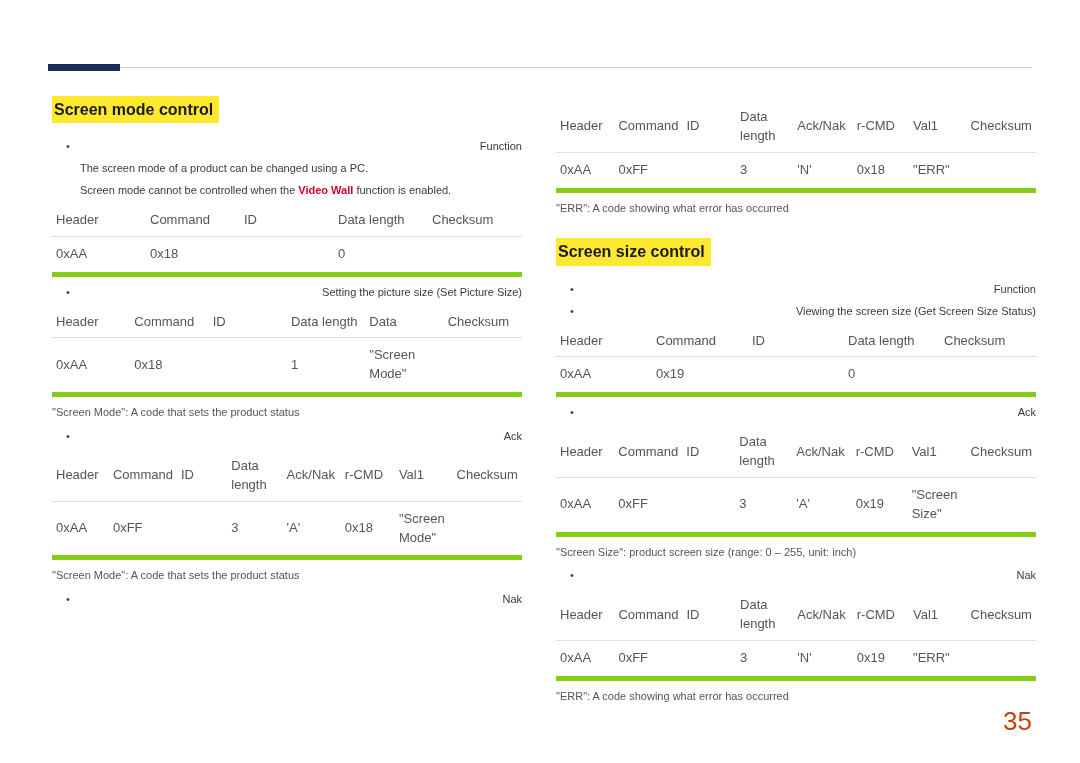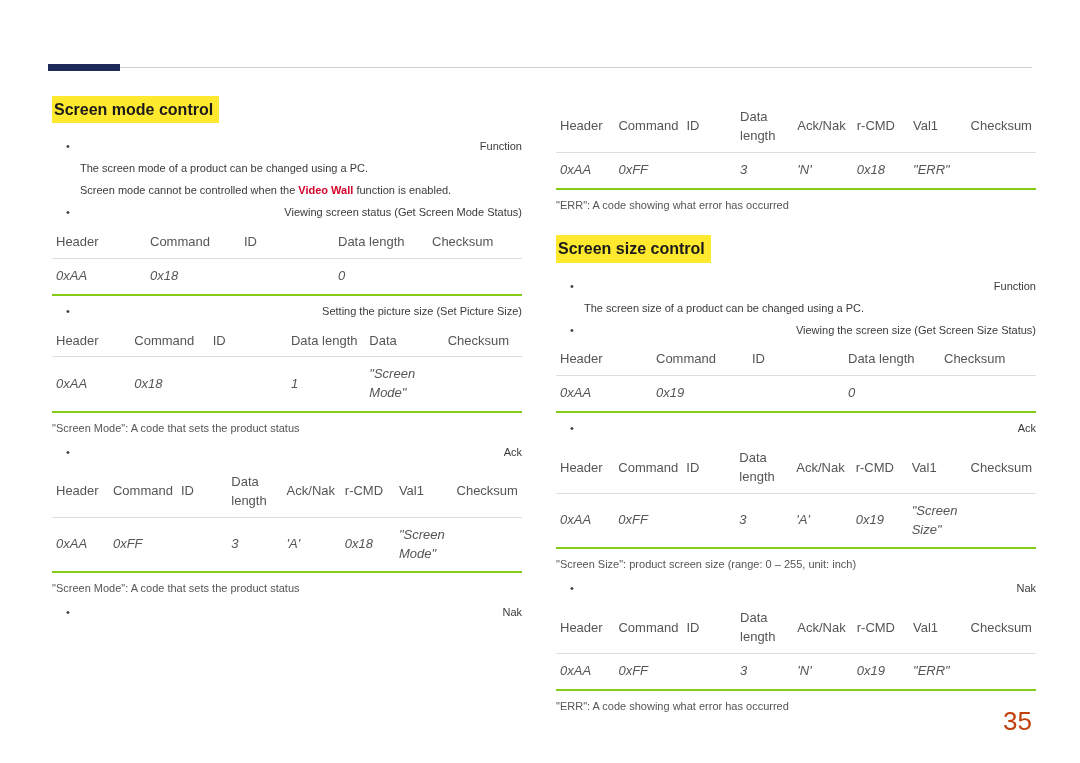--- a/index.html
+++ b/index.html
@@ -12,21 +12,21 @@
   .right { left: 556px; width: 480px; }
   .h2 { display: inline-block; background: #ffe92f; color: #1a1a1a; font-weight: 700; font-size: 16px; padding: 2px 6px 2px 2px; margin-bottom: 10px; }
   .bullet { position: relative; padding-left: 28px; margin: 6px 0; text-align: right; }
   .bullet::before { content: "•"; position: absolute; left: 14px; top: 0; color: #444; }
   .sub { padding-left: 28px; margin: 2px 0 6px 0; }
   .bold-red { color: #d4002a; font-weight: 700; }
   .tip { position: relative; padding-left: 36px; margin: 8px 0 10px 0; color: #8a8a8a; font-size: 10.5px; }
   .tip::before { content: ""; position: absolute; left: 18px; top: 6px; width: 8px; height: 2px; background: #8a8a8a; }
   table { width: 100%; border-collapse: collapse; font-size: 13px; color: #555; margin: 4px 0 8px 0; }
   th { text-align: left; font-weight: 400; padding: 6px 4px; border-bottom: 1px solid #ddd; }
-  td { padding: 8px 4px; border-bottom: 2px solid #84cc16; font-style: italic; }
+  td { padding: 8px 4px; border-bottom: 5px solid #84cc16; }
   .note { margin: 6px 0 8px 0; color: #555; font-size: 11px; }
   .pagenum { position: absolute; bottom: 26px; right: 48px; font-size: 26px; color: #c2410c; }
   
   .t5 th, .t5 td { width: 20%; }
   .t6 th, .t6 td { width: 16.66%; }
   .t8 th, .t8 td { width: 12.5%; }
   .t2 th:first-child, .t2 td:first-child { width: 28%; }
 </style>
 </head>
 <body>
@@ -37,21 +37,20 @@
 
   <div class="col left">
     <div class="h2">Screen mode control</div>
 
     <div class="bullet">Function</div>
     <div class="sub">The screen mode of a product can be changed using a PC.</div>
     <div class="sub">
       <span>Screen mode cannot be controlled when the </span><span class="bold-red">Video Wall</span><span> function is enabled.</span>
     </div>
 
-    <div class="bullet">Viewing screen status (Get Screen Mode Status)</div>
     <table class="t5">
       <tbody>
           <tr>
         <th>Header</th>
         <th>Command</th>
         <th>ID</th>
         <th>Data length</th>
         <th>Checksum</th>
       </tr>
       <tr>
@@ -141,21 +140,20 @@
         <td>"ERR"</td>
         <td></td>
       </tr>
     </tbody>
       </table>
     <div class="note">"ERR": A code showing what error has occurred</div>
 
     <div class="h2" style="margin-top:14px;">Screen size control</div>
 
     <div class="bullet">Function</div>
-    <div class="sub">The screen size of a product can be changed using a PC.</div>
 
     <div class="bullet">Viewing the screen size (Get Screen Size Status)</div>
     <table class="t5">
       <tbody>
           <tr>
         <th>Header</th>
         <th>Command</th>
         <th>ID</th>
         <th>Data length</th>
         <th>Checksum</th>

